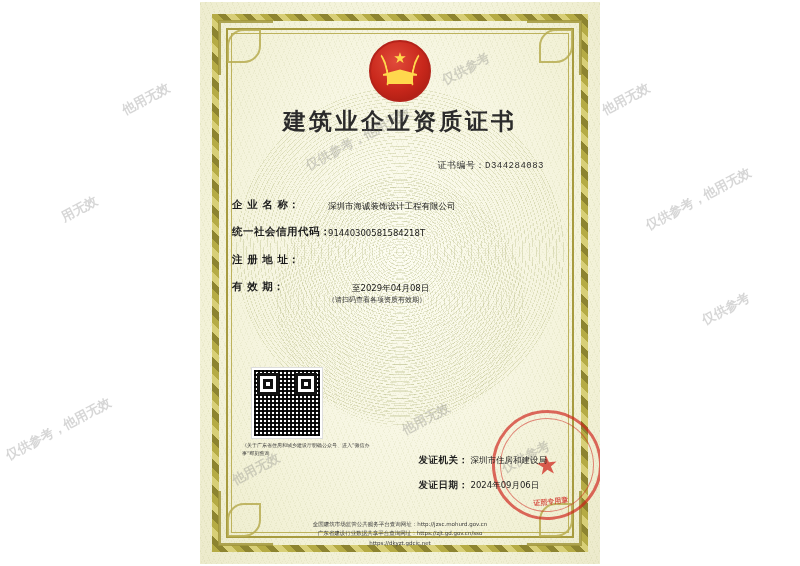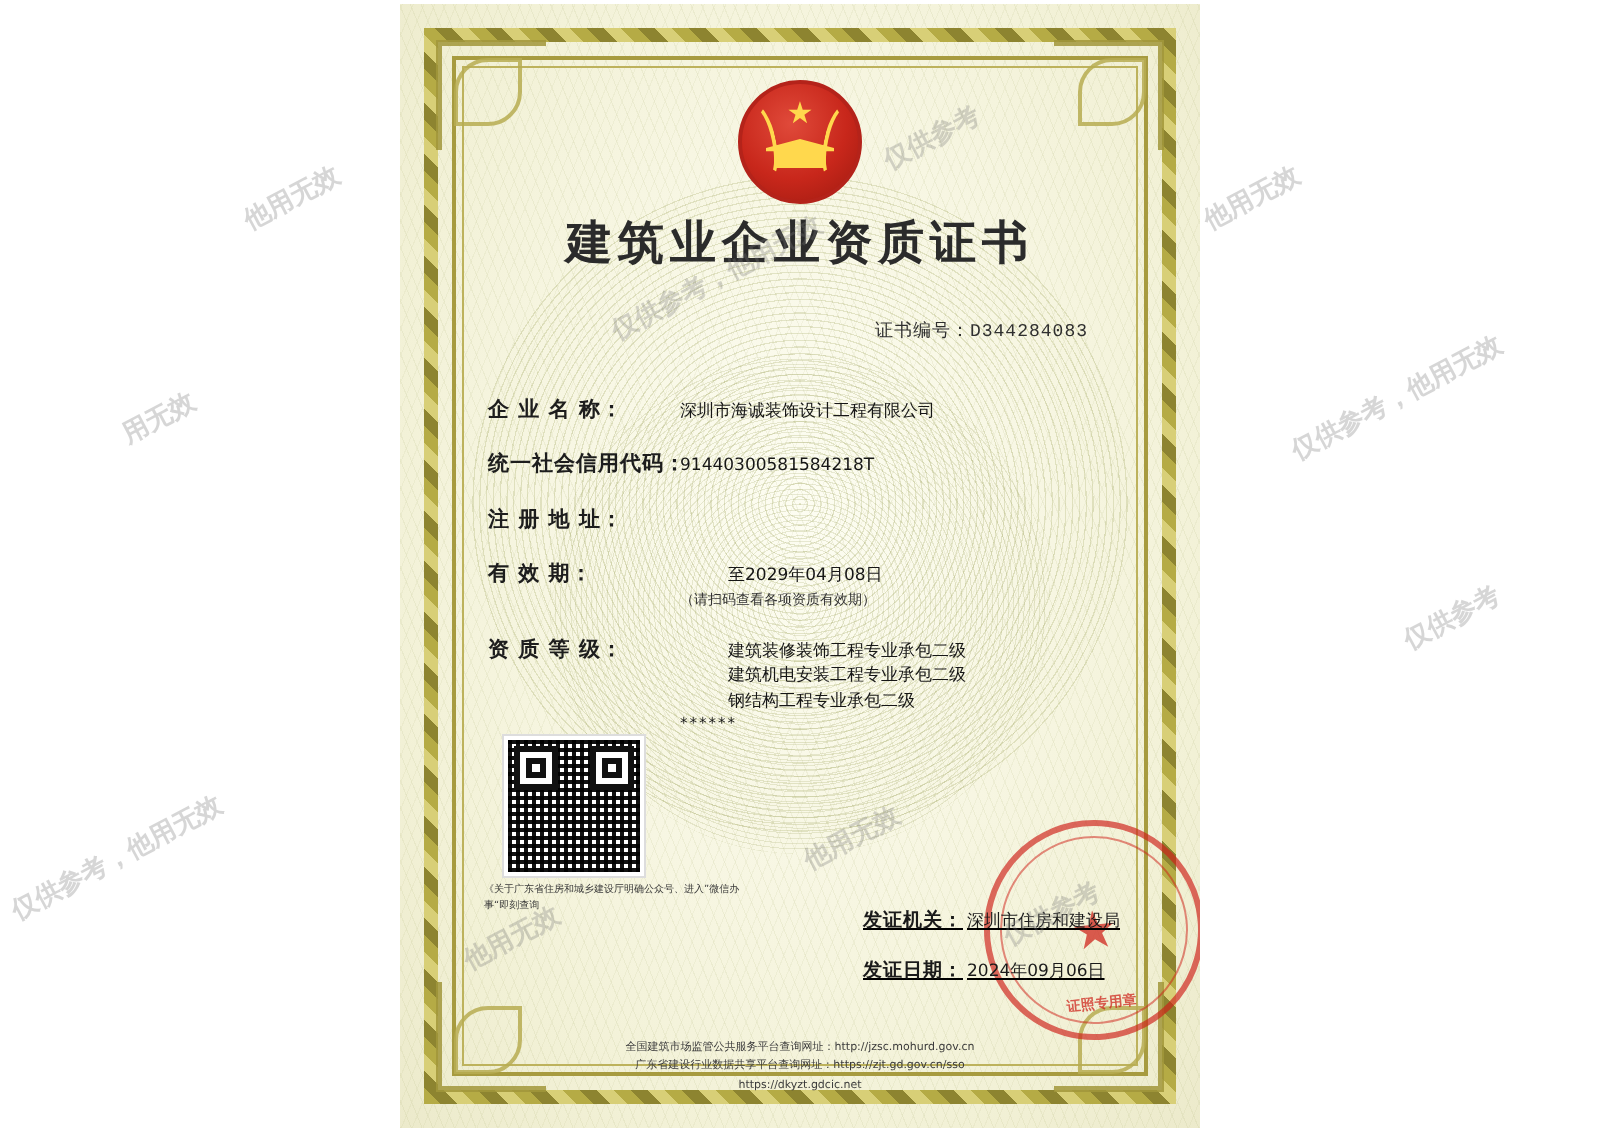--- a/index.html
+++ b/index.html
@@ -172,21 +172,21 @@
     top: 157px;
     font-family: Liberation Mono, monospace;
     font-size: 9px;
     color: #2f2f2f;
     letter-spacing: .5px;
   }
 
   
   .fields {
     position: absolute;
-    left: 44px;
+    left: 32px;
     top: 196px;
     width: 310px;
   }
   .row {
     display: flex;
     align-items: flex-start;
     margin-bottom: 13px;
   }
   .row .lbl {
     width: 96px;
@@ -244,25 +244,24 @@
     width: 130px;
     font-family: "DejaVu Sans", sans-serif;
     font-size: 5px;
     line-height: 1.5;
     color: #3a3a3a;
   }
 
   
   .issuer {
     position: absolute;
-    right: 40px;
+    right: 53px;
     top: 452px;
     text-align: left;
     font-family: "DejaVu Sans", sans-serif;
-    text-decoration: underline;
   }
   .issuer .irow {
     display: flex;
     align-items: center;
     margin-bottom: 12px;
     font-size: 9.5px;
     color: #1a1a1a;
   }
   .issuer .ilbl { font-weight: bold; letter-spacing: .5px; }
   .issuer .ival { margin-left: 2px; font-size: 8.5px; }
@@ -383,29 +382,20 @@
       <div class="row">
         <div class="lbl">注 册 地 址：</div>
       </div>
       <div class="row">
         <div class="lbl">有 效 期：</div>
         <div class="val">
           <span class="line">至2029年04月08日</span>
           <span class="note">（请扫码查看各项资质有效期）</span>
         </div>
       </div>
-      <div class="row">
-        <div class="lbl">资 质 等 级：</div>
-        <div class="val">
-          <span class="line">建筑装修装饰工程专业承包二级</span>
-          <span class="line">建筑机电安装工程专业承包二级</span>
-          <span class="line">钢结构工程专业承包二级</span>
-          <span class="stars">******</span>
-        </div>
-      </div>
     </div>
 
     <div class="qr"></div>
     <div class="qr-note">《关于广东省住房和城乡建设厅明确公众号、进入”微信办事“即刻查询</div>
 
     <div class="seal">
       <div class="inner-ring"></div>
       <div class="seal-star">★</div>
       <div class="seal-bottom">证照专用章</div>
     </div>

